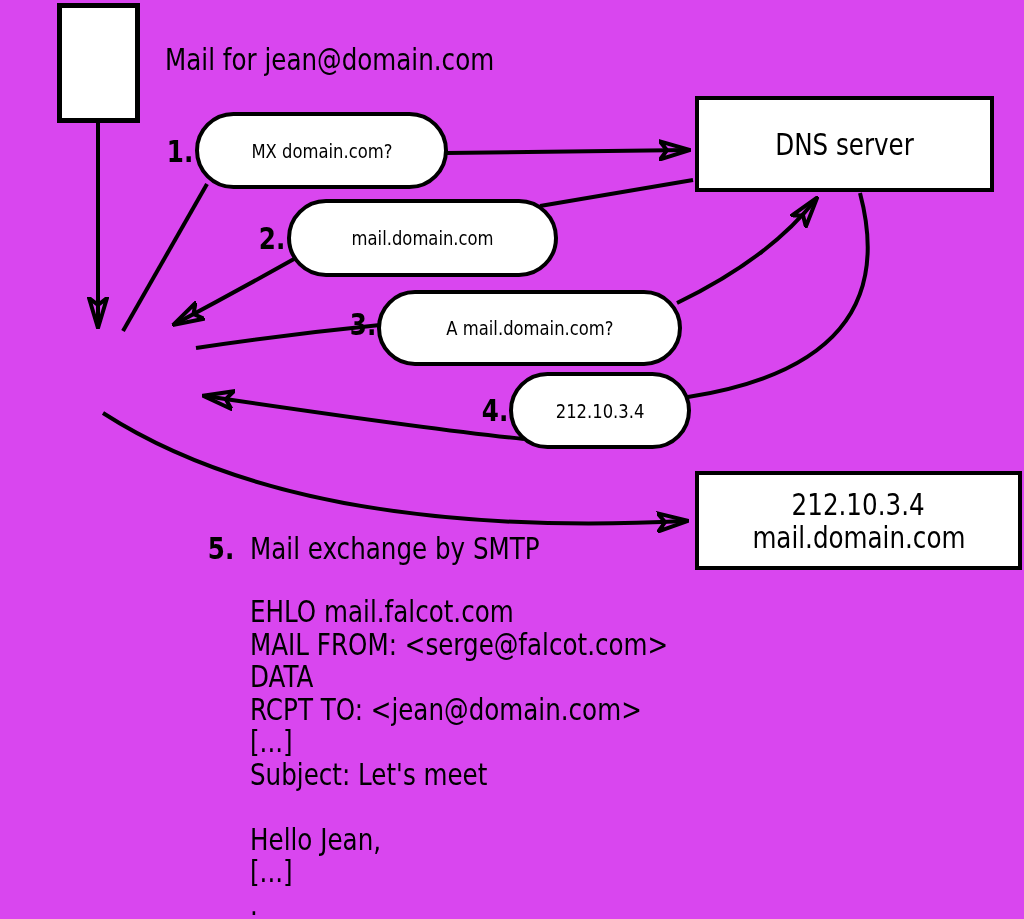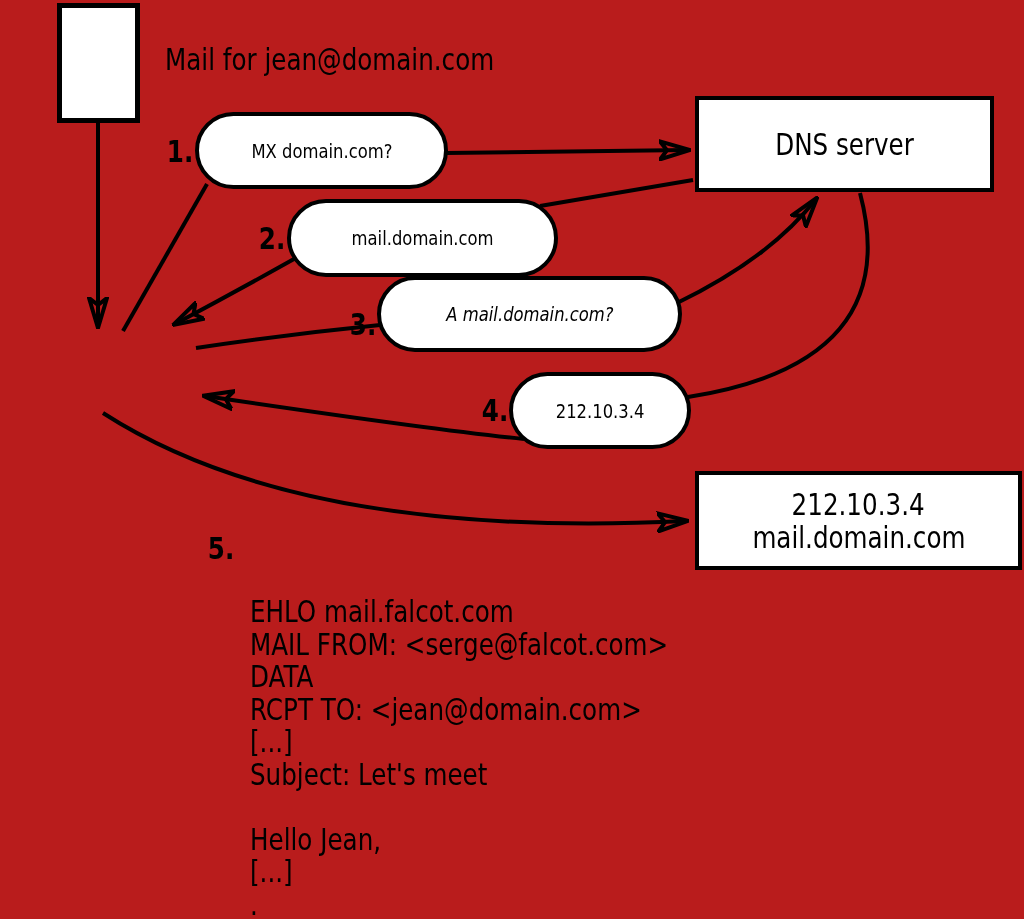--- a/index.html
+++ b/index.html
@@ -1,20 +1,20 @@
 <!DOCTYPE html>
 <html><head>
 <meta charset="utf-8">
 <style>
   html, body { margin: 0; padding: 0; background: #ffffff; }
   .canvas {
     position: relative;
     width: 1024px;
     height: 919px;
-    background: #b91c1c;
+    background: #d946ef;
     font-family: "DejaVu Sans", "Liberation Sans", sans-serif;
     color: #000000;
     overflow: hidden;
   }
   svg.connectors {
     position: absolute;
     left: 0; top: 0;
     width: 1024px; height: 919px;
     z-index: 1;
   }
@@ -49,21 +49,21 @@
     border: 4px solid #000000;
     border-radius: 40px;
     z-index: 2;
     display: flex;
     align-items: center;
     justify-content: center;
     font-size: 20px;
   }
   .pill1 { left: 195px; top: 112px; width: 253px; height: 77px; }
   .pill2 { left: 287px; top: 199px; width: 271px; height: 78px; }
-  .pill3 { left: 377px; top: 276px; width: 305px; height: 76px; font-style: italic; }
+  .pill3 { left: 377px; top: 290px; width: 305px; height: 76px; }
   .pill4 { left: 509px; top: 372px; width: 182px; height: 77px; }
   .stepnum {
     position: absolute;
     z-index: 3;
     width: 40px;
     font-size: 30px;
     font-weight: bold;
     line-height: 32px;
     text-align: right;
   }
@@ -161,20 +161,23 @@
   <div class="stepnum n4">
     <span class="cx-r">4.</span>
   </div>
   <div class="pill pill4">
     <span class="cx-c">212.10.3.4</span>
   </div>
 
   <div class="stepnum n5">
     <span class="cx-r">5.</span>
   </div>
+  <div class="freetext step5">
+    <span class="cx-l">Mail exchange by SMTP</span>
+  </div>
 
   <div class="smtp">
     <div class="smtp-line"><span class="cx-l">EHLO mail.falcot.com</span></div>
     <div class="smtp-line"><span class="cx-l">MAIL FROM: &lt;serge@falcot.com&gt;</span></div>
     <div class="smtp-line"><span class="cx-l">DATA</span></div>
     <div class="smtp-line"><span class="cx-l">RCPT TO: &lt;jean@domain.com&gt;</span></div>
     <div class="smtp-line"><span class="cx-l">[...]</span></div>
     <div class="smtp-line"><span class="cx-l">Subject: Let's meet</span></div>
     <div class="smtp-line"><span class="cx-l"></span></div>
     <div class="smtp-line"><span class="cx-l">Hello Jean,</span></div>

